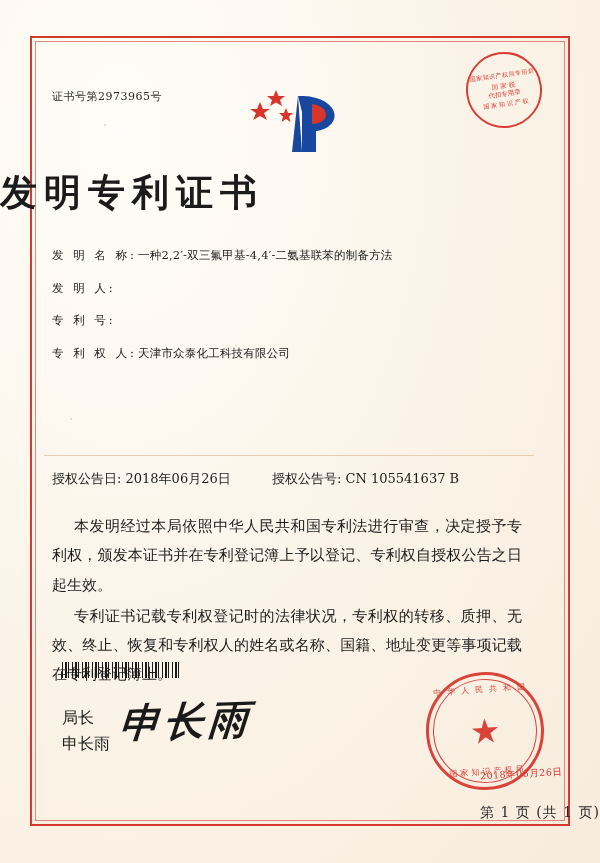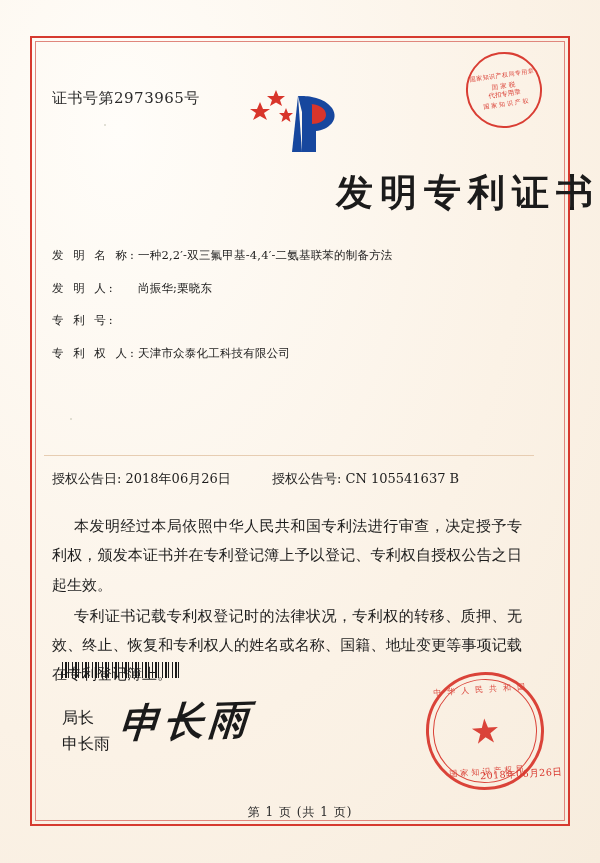--- a/index.html
+++ b/index.html
@@ -68,43 +68,42 @@
   }
   .stamp-oval .arc-bottom {
     font-size: 6px;
     display: block;
     margin-top: 3px;
   }
 
   .cert-no {
     position: absolute;
     left: 52px; top: 89px;
-    font-size: 15px;
+    font-size: 11px;
     color: #2a2a2a;
     letter-spacing: .5px;
   }
 
   
   .logo {
     position: absolute;
     left: 0; right: 0; top: 82px;
     height: 82px;
   }
   .logo svg { display: block; margin: 0 auto; }
 
   .doc-title {
     position: absolute;
     left: 0; right: 0; top: 168px;
-    text-align: right;
+    text-align: left;
     font-size: 37px;
     letter-spacing: 7px;
     color: #1b1b1b;
     font-weight: bold;
     font-family: "DejaVu Serif", "Liberation Serif", serif;
-    padding-left: 32px;
   }
 
   .fields {
     position: absolute;
     left: 52px; top: 248px;
     width: 470px;
     font-size: 11.5px;
     color: #1d1d1d;
   }
   .field-row {
@@ -229,22 +228,22 @@
     right: 38px; top: 768px;
     font-size: 9.5px;
     color: #d8352b;
     transform: rotate(-3deg);
     letter-spacing: .5px;
   }
 
   .page-footer {
     position: absolute;
     left: 0; right: 0; top: 804px;
-    text-align: center;
-    font-size: 12px;
+    text-align: right;
+    font-size: 14px;
     color: #2a2a2a;
     letter-spacing: 1px;
   }
 
   .speck {
     position: absolute;
     width: 2px; height: 2px;
     background: #bba;
     border-radius: 50%;
     opacity: .6;
@@ -287,21 +286,20 @@
 
   <div class="doc-title">发明专利证书</div>
 
   <div class="fields">
     <div class="field-row">
       <div class="field-label">发 明 名 称:</div>
       <div class="field-value">一种2,2′-双三氟甲基-4,4′-二氨基联苯的制备方法</div>
     </div>
     <div class="field-row">
       <div class="field-label">发 明 人:</div>
-      <div class="field-value">尚振华;栗晓东</div>
     </div>
     <div class="field-row">
       <div class="field-label">专 利 号:</div>
     </div>
     <div class="field-row">
       <div class="field-label">专 利 权 人:</div>
       <div class="field-value">天津市众泰化工科技有限公司</div>
     </div>
   </div>
 

